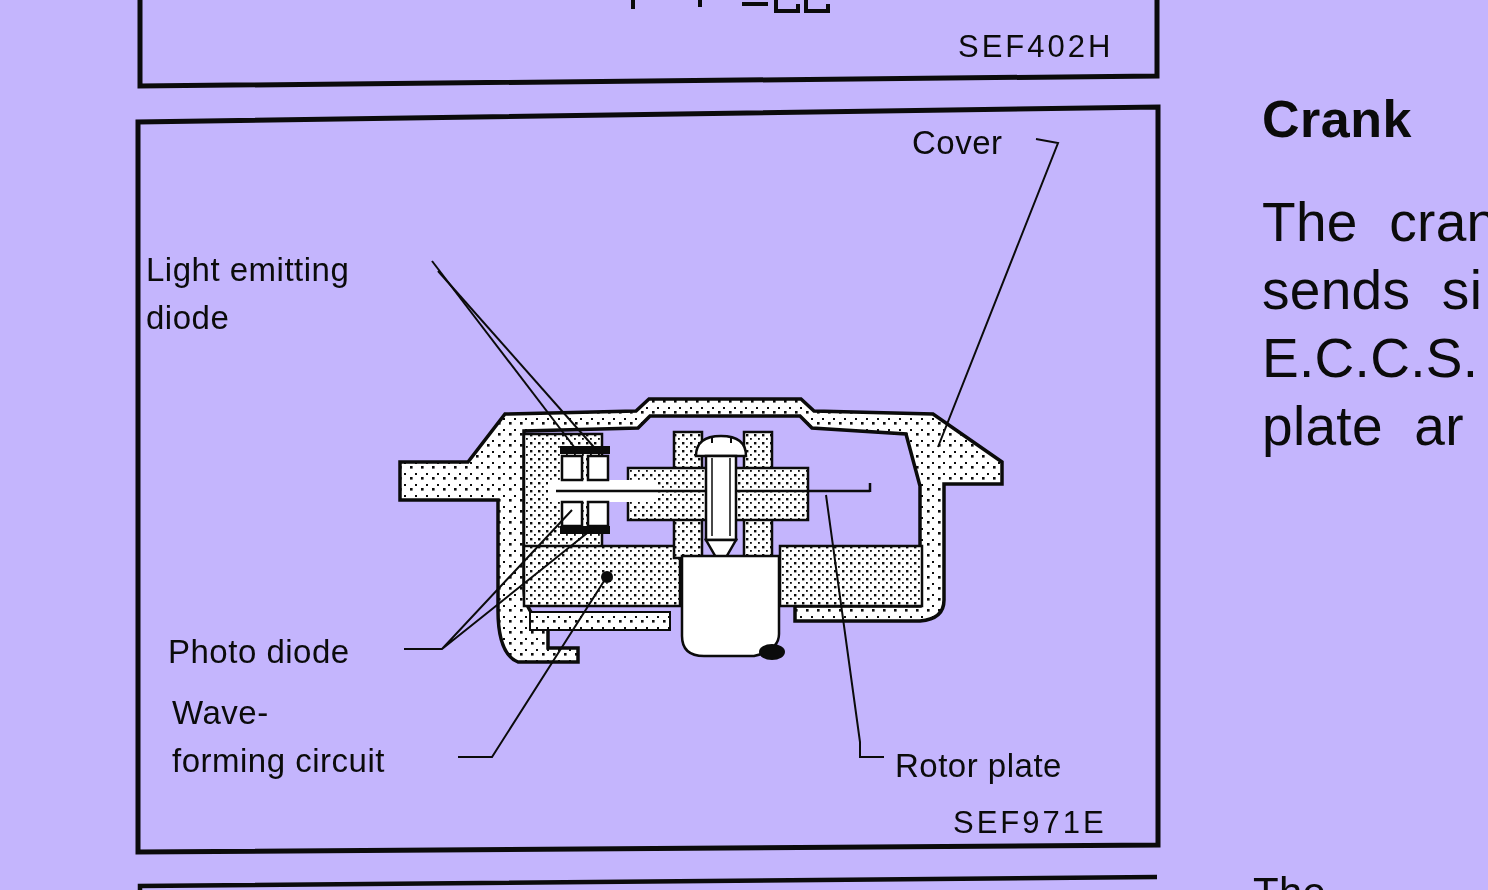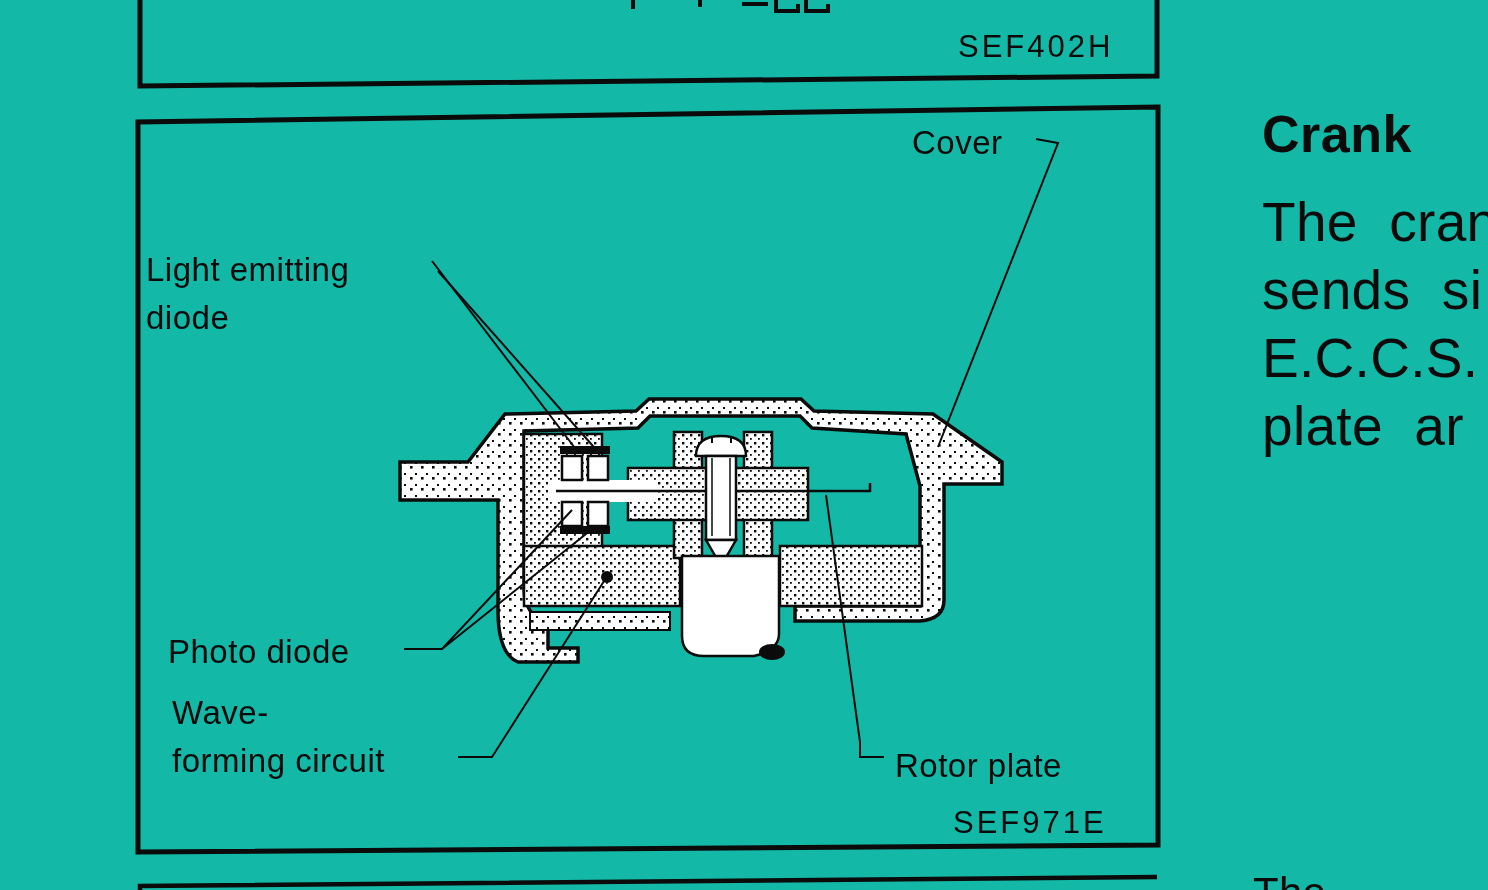--- a/index.html
+++ b/index.html
@@ -1,33 +1,33 @@
 <!DOCTYPE html>
 <html><head>
 <meta charset="utf-8">
 <style>
   html,body{margin:0;padding:0;background:#888;}
   .page{
     position:relative;
     width:1488px;height:890px;
-    background:#14b8a6;
+    background:#c4b5fd;
     overflow:hidden;
     font-family:"Liberation Sans", sans-serif;
     color:#0b0b0b;
   }
   svg{position:absolute;left:0;top:0;}
   svg text{
     font-family:"Liberation Sans", sans-serif;
     fill:#0b0b0b;
   }
   .fig-label{font-size:33px;letter-spacing:.5px;}
   .fig-code{font-size:31px;letter-spacing:3px;}
   .col{position:absolute;left:1262px;}
   .heading{
-    top:104px;
+    top:89px;
     font-size:52px;
     font-weight:bold;
     white-space:nowrap;
     letter-spacing:.5px;
   }
   .bodytext{
     top:188px;
     font-size:55px;
     line-height:68px;
     white-space:nowrap;

